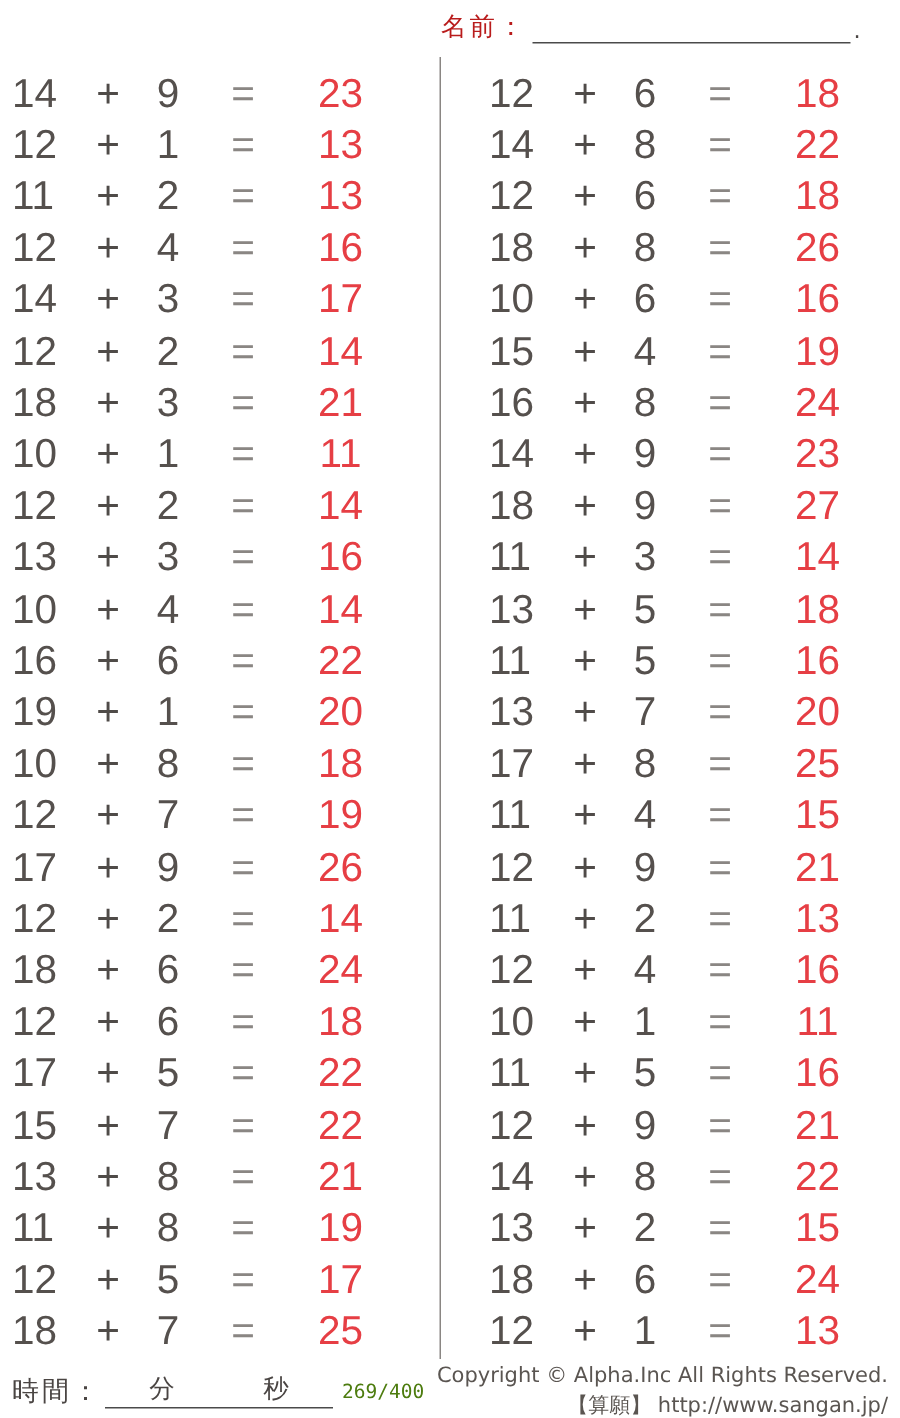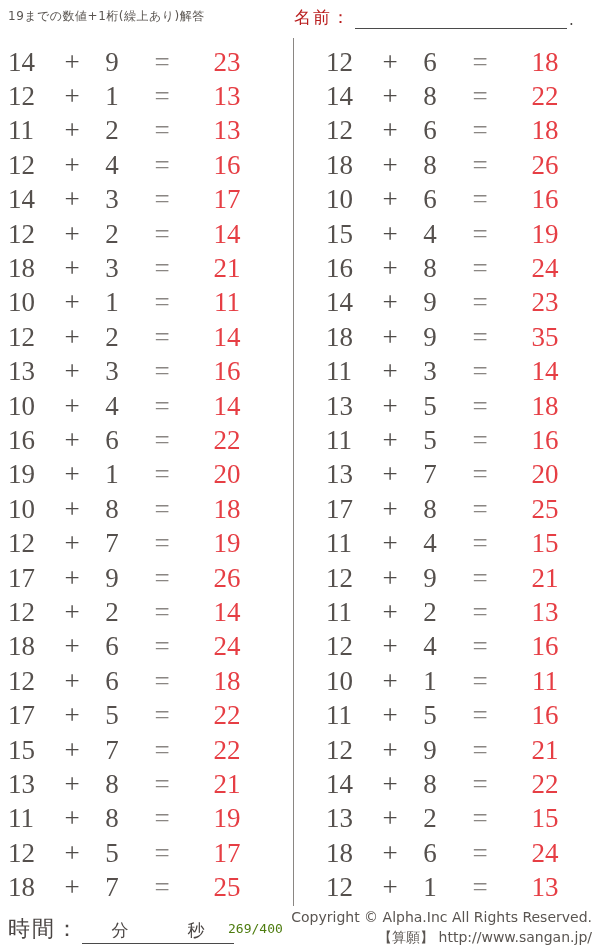--- a/index.html
+++ b/index.html
@@ -22,52 +22,51 @@
   .name-period{font-size:15px;color:#4a4543;margin-left:2px;}
   .divider{
     position:absolute;left:293px;top:38px;width:1px;height:868px;background:#8a8683;
   }
   .col{position:absolute;top:45px;width:285px;}
   .col-left{left:0;}
   .col-right{left:318px;}
   .row{
     height:34.4px;display:grid;grid-template-columns:36px 56px 24px 76px 54px;
     align-items:center;padding-left:8px;
-    font-family:Liberation Serif, serif;font-size:27px;line-height:1;
+    font-family:Liberation Sans, sans-serif;font-size:27px;line-height:1;
     color:#55504d;
   }
   .row .a{text-align:left;}
   .row .plus{text-align:center;color:#4f4b48;}
   .row .b{text-align:center;}
   .row .eq{text-align:center;color:#8a8683;}
   .row .ans{text-align:center;color:var(--red,#e63e44);}
   .footer-time{
     position:absolute;left:8px;top:914px;display:flex;align-items:flex-end;
   }
-  .time-label{font-size:22px;color:#4a4543;letter-spacing:2px;}
+  .time-label{font-size:18px;color:#4a4543;letter-spacing:2px;}
   .time-line{
     display:inline-flex;width:152px;justify-content:space-around;align-items:flex-end;
     border-bottom:1.5px solid #4a4a4a;margin-left:2px;padding-bottom:1px;
   }
   .time-line span{font-size:17px;color:#4a4543;}
   .page-number{
     position:absolute;left:228px;top:921px;font-size:13px;color:#4d7c0f;
     font-family:"DejaVu Sans Mono", monospace;
   }
   .copyright{
     position:absolute;right:8px;top:908px;text-align:right;
     font-size:14px;color:#5a5551;line-height:1.4;
   }
 </style>
 </head>
 <body>
 
 <div id="page">
 
-  <div class="title">19までの数値+1桁(繰上あり)解答</div>
 
   <div class="name-area">
     <span class="name-label">名前：</span>
     <span class="name-line"></span>
     <span class="name-period">.</span>
   </div>
 
   <div class="divider"></div>
 
   <div class="col col-left" id="col-left">
@@ -302,21 +301,21 @@
         <span class="plus">+</span>
         <span class="b">9</span>
         <span class="eq">=</span>
         <span class="ans">23</span>
       </div>
       <div class="row">
         <span class="a">18</span>
         <span class="plus">+</span>
         <span class="b">9</span>
         <span class="eq">=</span>
-        <span class="ans">35</span>
+        <span class="ans">27</span>
       </div>
       <div class="row">
         <span class="a">11</span>
         <span class="plus">+</span>
         <span class="b">3</span>
         <span class="eq">=</span>
         <span class="ans">14</span>
       </div>
       <div class="row">
         <span class="a">13</span>

